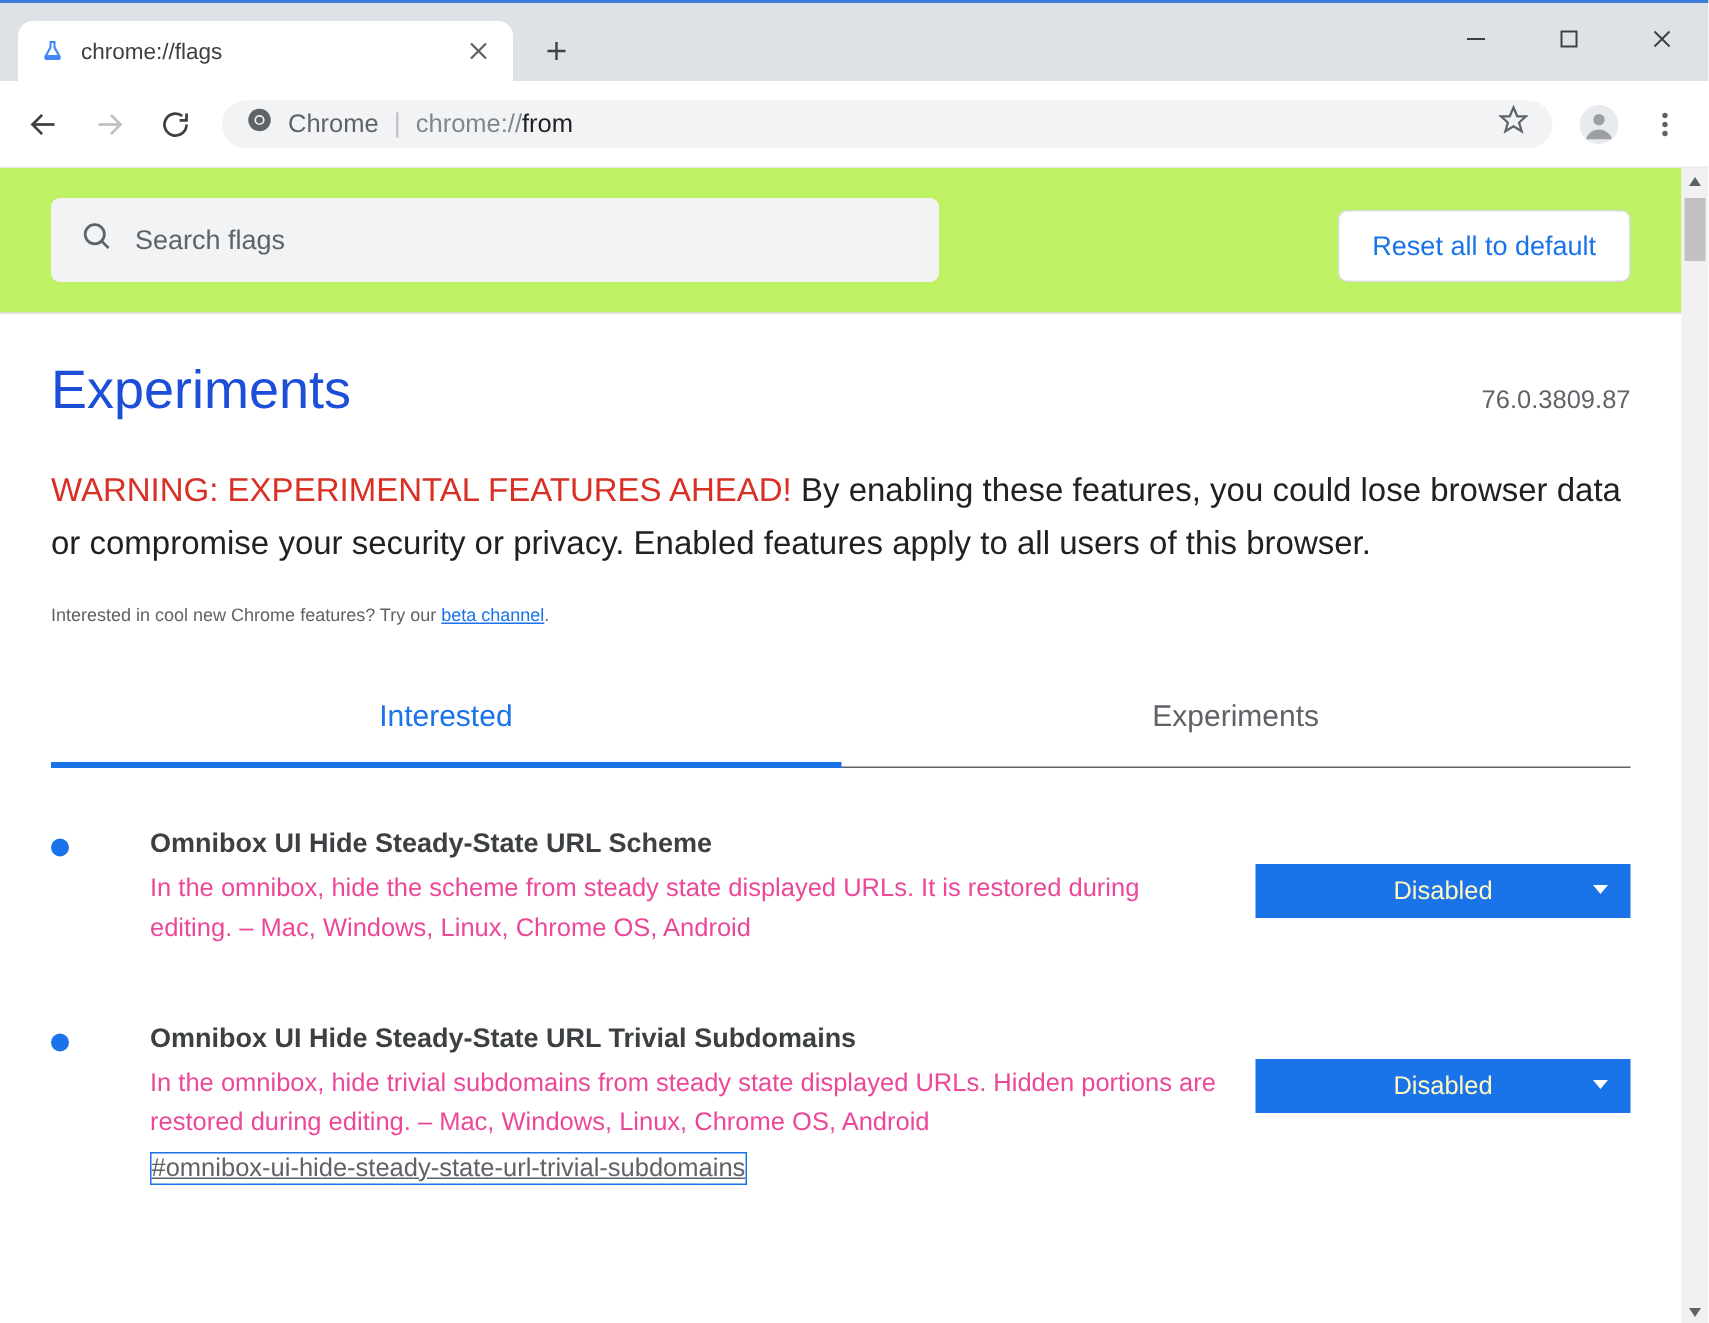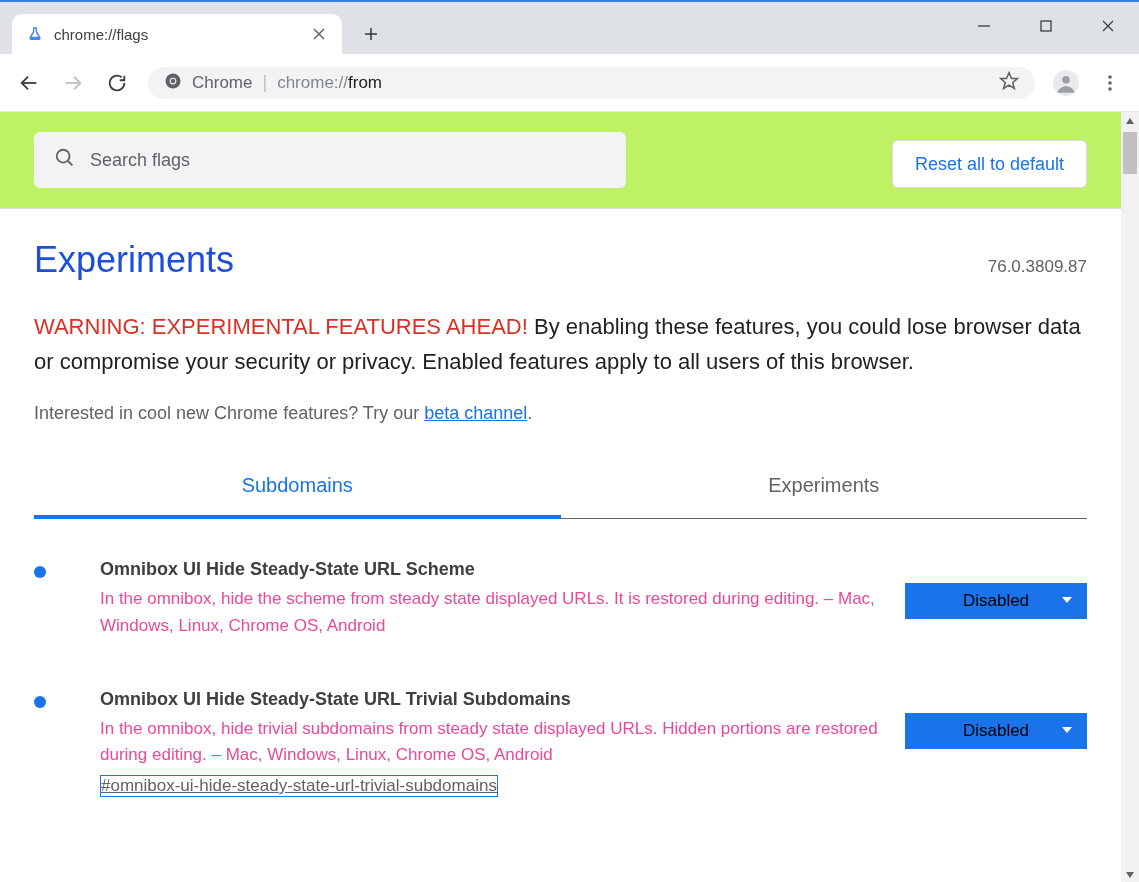--- a/index.html
+++ b/index.html
@@ -44,37 +44,37 @@
   .reset-btn { margin-left:auto; border:1px solid #dadce0; color:#1a73e8; background:#fff; border-radius:6px; height:48px; padding:0 22px; font-size:18px; display:flex; align-items:center; }
 
   
   .main { padding:30px 34px 10px 34px; }
   .title-row { display:flex; align-items:baseline; margin-bottom:28px; }
   .page-title { font-size:36px; font-weight:400; color:#1d4ed8; margin:0; }
   .version { margin-left:auto; font-size:17px; color:#5f6368; }
 
   .warning-block { font-size:22px; line-height:1.6; margin-bottom:24px; }
   .warning-red { color:#d93025; }
-  .beta-line { font-size:18px; color:#5f6368; margin-bottom:32px; }
+  .beta-line { font-size:12px; color:#5f6368; margin-bottom:32px; }
   .beta-link { color:#1a73e8; text-decoration:underline; }
 
   .tabs-row { display:flex; border-bottom:1px solid #5f6368; margin-bottom:40px; }
   .tab-pane { flex:1; text-align:center; padding:18px 0; font-size:20px; color:#5f6368; }
   .tab-pane.active { color:#1a73e8; border-bottom:4px solid #1a73e8; margin-bottom:-1px; }
 
   
   .flag { display:flex; align-items:flex-start; gap:22px; padding:0 0 44px 0; }
   .flag-left { display:flex; gap:14px; flex:1; }
   .flag-dot { width:12px; height:12px; border-radius:50%; background:#1a73e8; margin-top:7px; flex-shrink:0; }
   .flag-body { flex:1;margin-left:40px; }
   .flag-title { font-weight:700; font-size:18px; color:#3c4043; margin-bottom:6px; }
   .flag-desc { font-size:17px; color:#ec4899; line-height:1.55; margin-bottom:6px; max-width:800px; }
   .flag-anchor { font-size:17px; color:#5f6368; text-decoration:underline; display:inline-block; }
   .flag-anchor.focused { border:1.5px solid #1a73e8; padding:0 0; }
-  .flag-select { width:182px; height:36px; background:#1a73e8; color:#000000; display:flex; align-items:center; justify-content:center; position:relative; font-size:17px; margin-top:24px; }
+  .flag-select { width:250px; height:36px; background:#1a73e8; color:#fef9c3; display:flex; align-items:center; justify-content:center; position:relative; font-size:17px; margin-top:24px; }
   .flag-select .caret { position:absolute; right:14px; }
 </style>
 </head>
 <body>
 
 <div class="chrome-top">
   <div class="window-controls">
     <div class="win-btn">
       <svg width="14" height="14" viewBox="0 0 14 14">
           <line x1="1" y1="7" x2="13" y2="7" stroke="currentColor" stroke-width="1.3"></line>
@@ -208,21 +208,21 @@
 
       <div class="warning-block">
         <span class="warning-red">WARNING: EXPERIMENTAL FEATURES AHEAD!</span><span> By enabling these features, you could lose browser data or compromise your security or privacy. Enabled features apply to all users of this browser.</span>
       </div>
 
       <div class="beta-line">
         <span>Interested in cool new Chrome features? Try our </span><a class="beta-link">beta channel</a><span>.</span>
       </div>
 
       <div class="tabs-row">
-        <div class="tab-pane active">Subdomains</div>
+        <div class="tab-pane active">Interested</div>
         <div class="tab-pane">Experiments</div>
       </div>
 
       <div class="flag">
         <div class="flag-left">
           <div class="flag-dot"></div>
           <div class="flag-body">
             <div class="flag-title">Omnibox UI Hide Steady-State URL Scheme</div>
             <div class="flag-desc">In the omnibox, hide the scheme from steady state displayed URLs. It is restored during editing. – Mac, Windows, Linux, Chrome OS, Android</div>
           </div>

